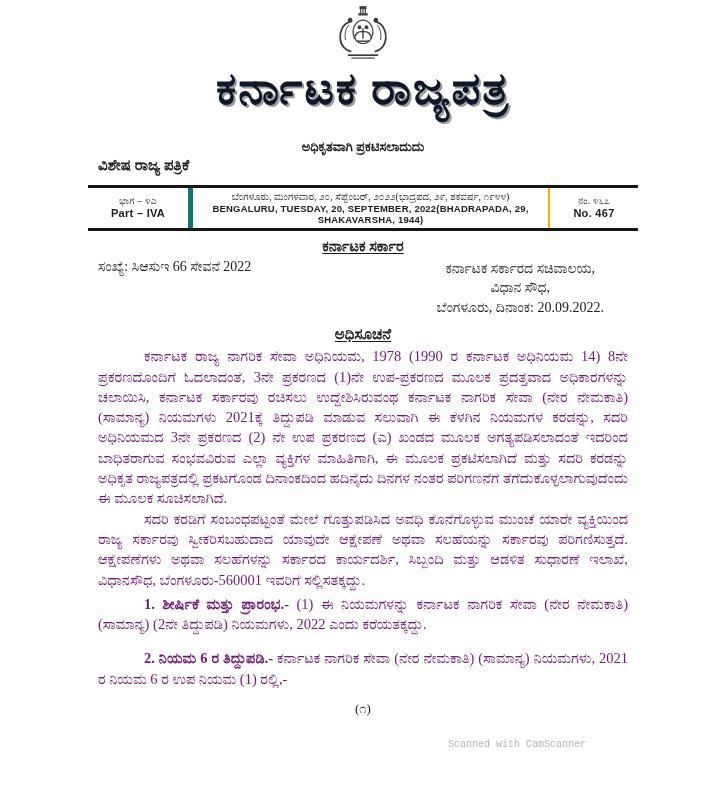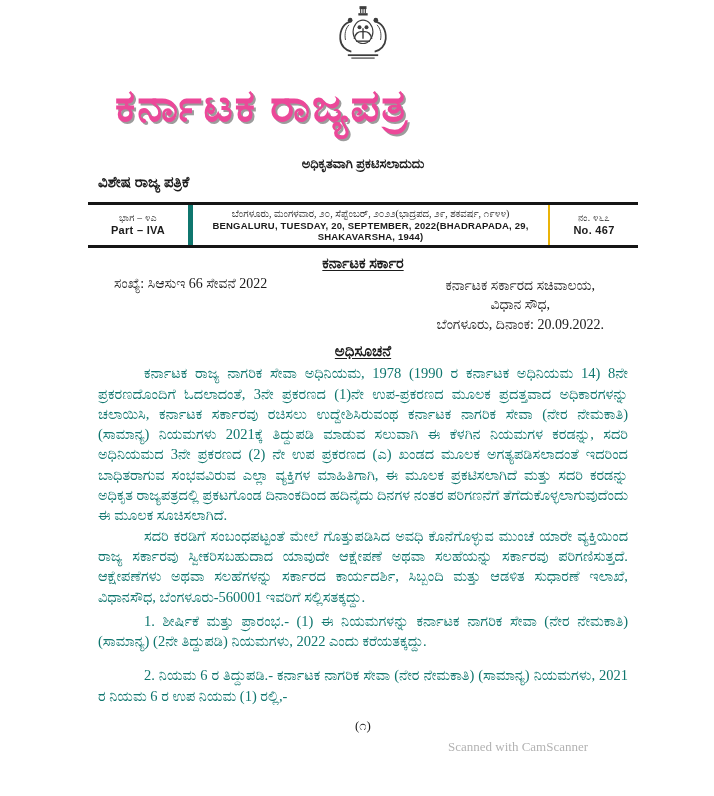--- a/index.html
+++ b/index.html
@@ -9,24 +9,24 @@
     background:#fff;
     overflow:hidden;
     font-family:"Liberation Serif", "DejaVu Serif", serif;
     color:#1b1b1b;
   }
   .content { padding:0 86px 0 98px; }
 
   
   .emblem-wrap { text-align:center; padding-top:5px; }
   .masthead-title {
-    margin:17px; text-align:left;
+    margin:0; text-align:center;
     font-size:45px; line-height:1.1;
     font-weight:bold; letter-spacing:2px;
-    color:#ec4899;
+    color:#0f172a;
     text-shadow:2px 2px 0 #9c9c9c;
   }
   .masthead-sub1 { margin-top:24px; text-align:center; font-size:13px; font-weight:bold; }
   .masthead-sub2 { margin-top:2px; text-align:left; font-size:15px; font-weight:bold; }
 
   
   .issue-bar {
     margin:11px -10px 0 -10px;
     border-top:3px solid #151515;
     border-bottom:3px solid #151515;
@@ -42,42 +42,42 @@
   .date-kn   { font-size:10px; }
   .date-en   { font-size:9.5px; font-weight:bold; letter-spacing:0.2px; font-family:"Liberation Sans", sans-serif; }
 
   
   .gov-heading {
     margin-top:7px; text-align:center;
     font-size:14.5px; font-weight:bold;
     text-decoration:underline; text-underline-offset:2px;
   }
   .ref-row { display:flex; justify-content:space-between; margin-top:4px; font-size:14px; }
-  .ref-no  { white-space:nowrap;margin-left:16px; }
+  .ref-no  { white-space:nowrap; }
   .address { text-align:center; margin-right:24px; line-height:1.4; }
 
   
   .section-heading {
     text-align:center; font-weight:bold; font-size:15px;
     text-decoration:underline; text-underline-offset:2px;
     margin:9px 0 3px 0;
   }
   .body-text {
     margin:0; font-size:14.5px; line-height:1.4;
-    text-align:justify; color:#0f766e;
+    text-align:justify; color:#701a75;
   }
   .indent { text-indent:46px; }
-  .lead { font-weight:normal; }
+  .lead { font-weight:bold; }
 
   .page-number { text-align:center; font-size:13px; margin-top:12px; }
 
   .watermark {
     position:absolute; left:448px; top:739px;
-    font-size:13px; color:#b3b3b3;
-    font-family:Liberation Serif, serif;
+    font-size:10px; color:#b3b3b3;
+    font-family:Liberation Mono, monospace;
   }
 </style>
 </head>
 <body>
 
 <div class="page">
   <div class="content">
 
     <div class="emblem-wrap">
       <svg width="70" height="56" viewBox="0 0 120 96" aria-hidden="true">

